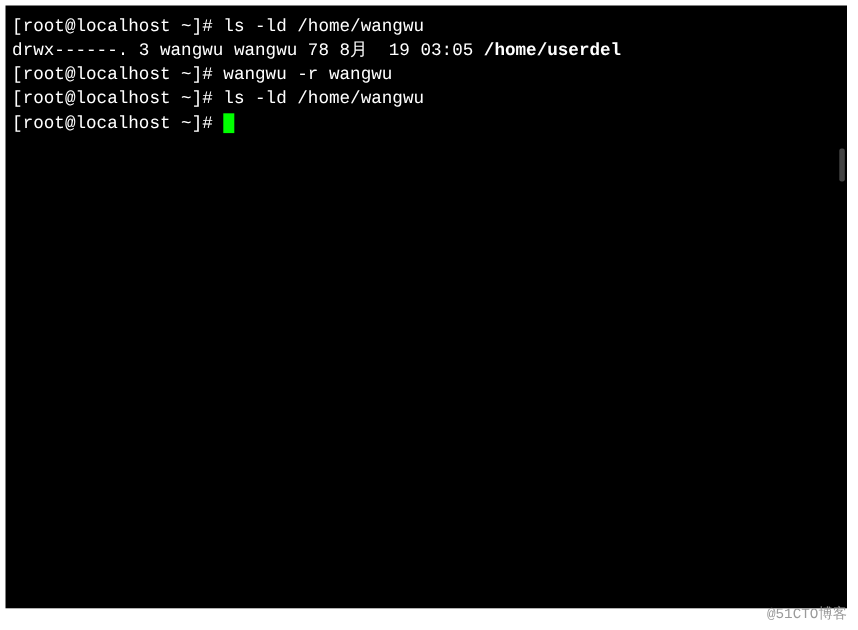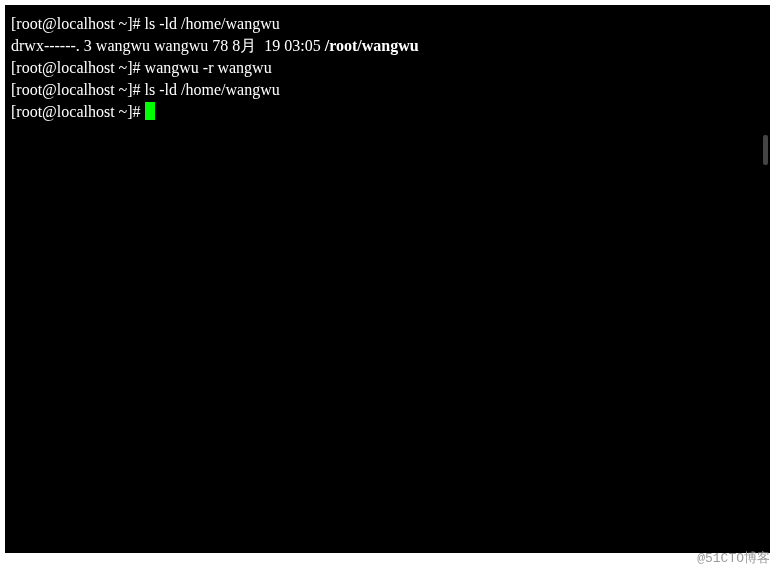--- a/index.html
+++ b/index.html
@@ -22,21 +22,21 @@
       margin: 5px 8px 0 5px;
       background: #000000;
       color: #ffffff;
       padding: 8px 6px;
       overflow: hidden;
       position: relative;
     }
     .term-line {
       white-space: pre;
       line-height: 22px;
-      font-family: Liberation Serif, serif;
+      font-family: Liberation Mono, monospace;
     }
     .prompt {
       color: #ffffff;
     }
     .command {
       color: #ffffff;
     }
     .output-normal {
       color: #ffffff;
     }
@@ -76,21 +76,21 @@
       background: #888888;
       border-radius: 2px;
       opacity: 0.5;
     }
   </style>
 </head>
 <body>
 
 <div class="terminal-container">
   <div class="term-line"><span class="prompt">[root@localhost ~]# </span><span class="command">ls -ld /home/wangwu</span></div>
-  <div class="term-line"><span class="output-normal">drwx------. 3 wangwu wangwu 78 8月  19 03:05 </span><span class="highlight-path">/root/wangwu</span></div>
+  <div class="term-line"><span class="output-normal">drwx------. 3 wangwu wangwu 78 8月  19 03:05 </span><span class="highlight-path">/home/userdel</span></div>
   <div class="term-line"><span class="prompt">[root@localhost ~]# </span><span class="command">wangwu -r wangwu</span></div>
   <div class="term-line"><span class="prompt">[root@localhost ~]# </span><span class="command">ls -ld /home/wangwu</span></div>
   <div class="term-line"><span class="prompt">[root@localhost ~]# </span><span class="cursor"></span></div>
 
   <div class="scrollbar-track">
     <div class="scrollbar-thumb"></div>
   </div>
 </div>
 
 <div class="watermark">@51CTO博客</div>

